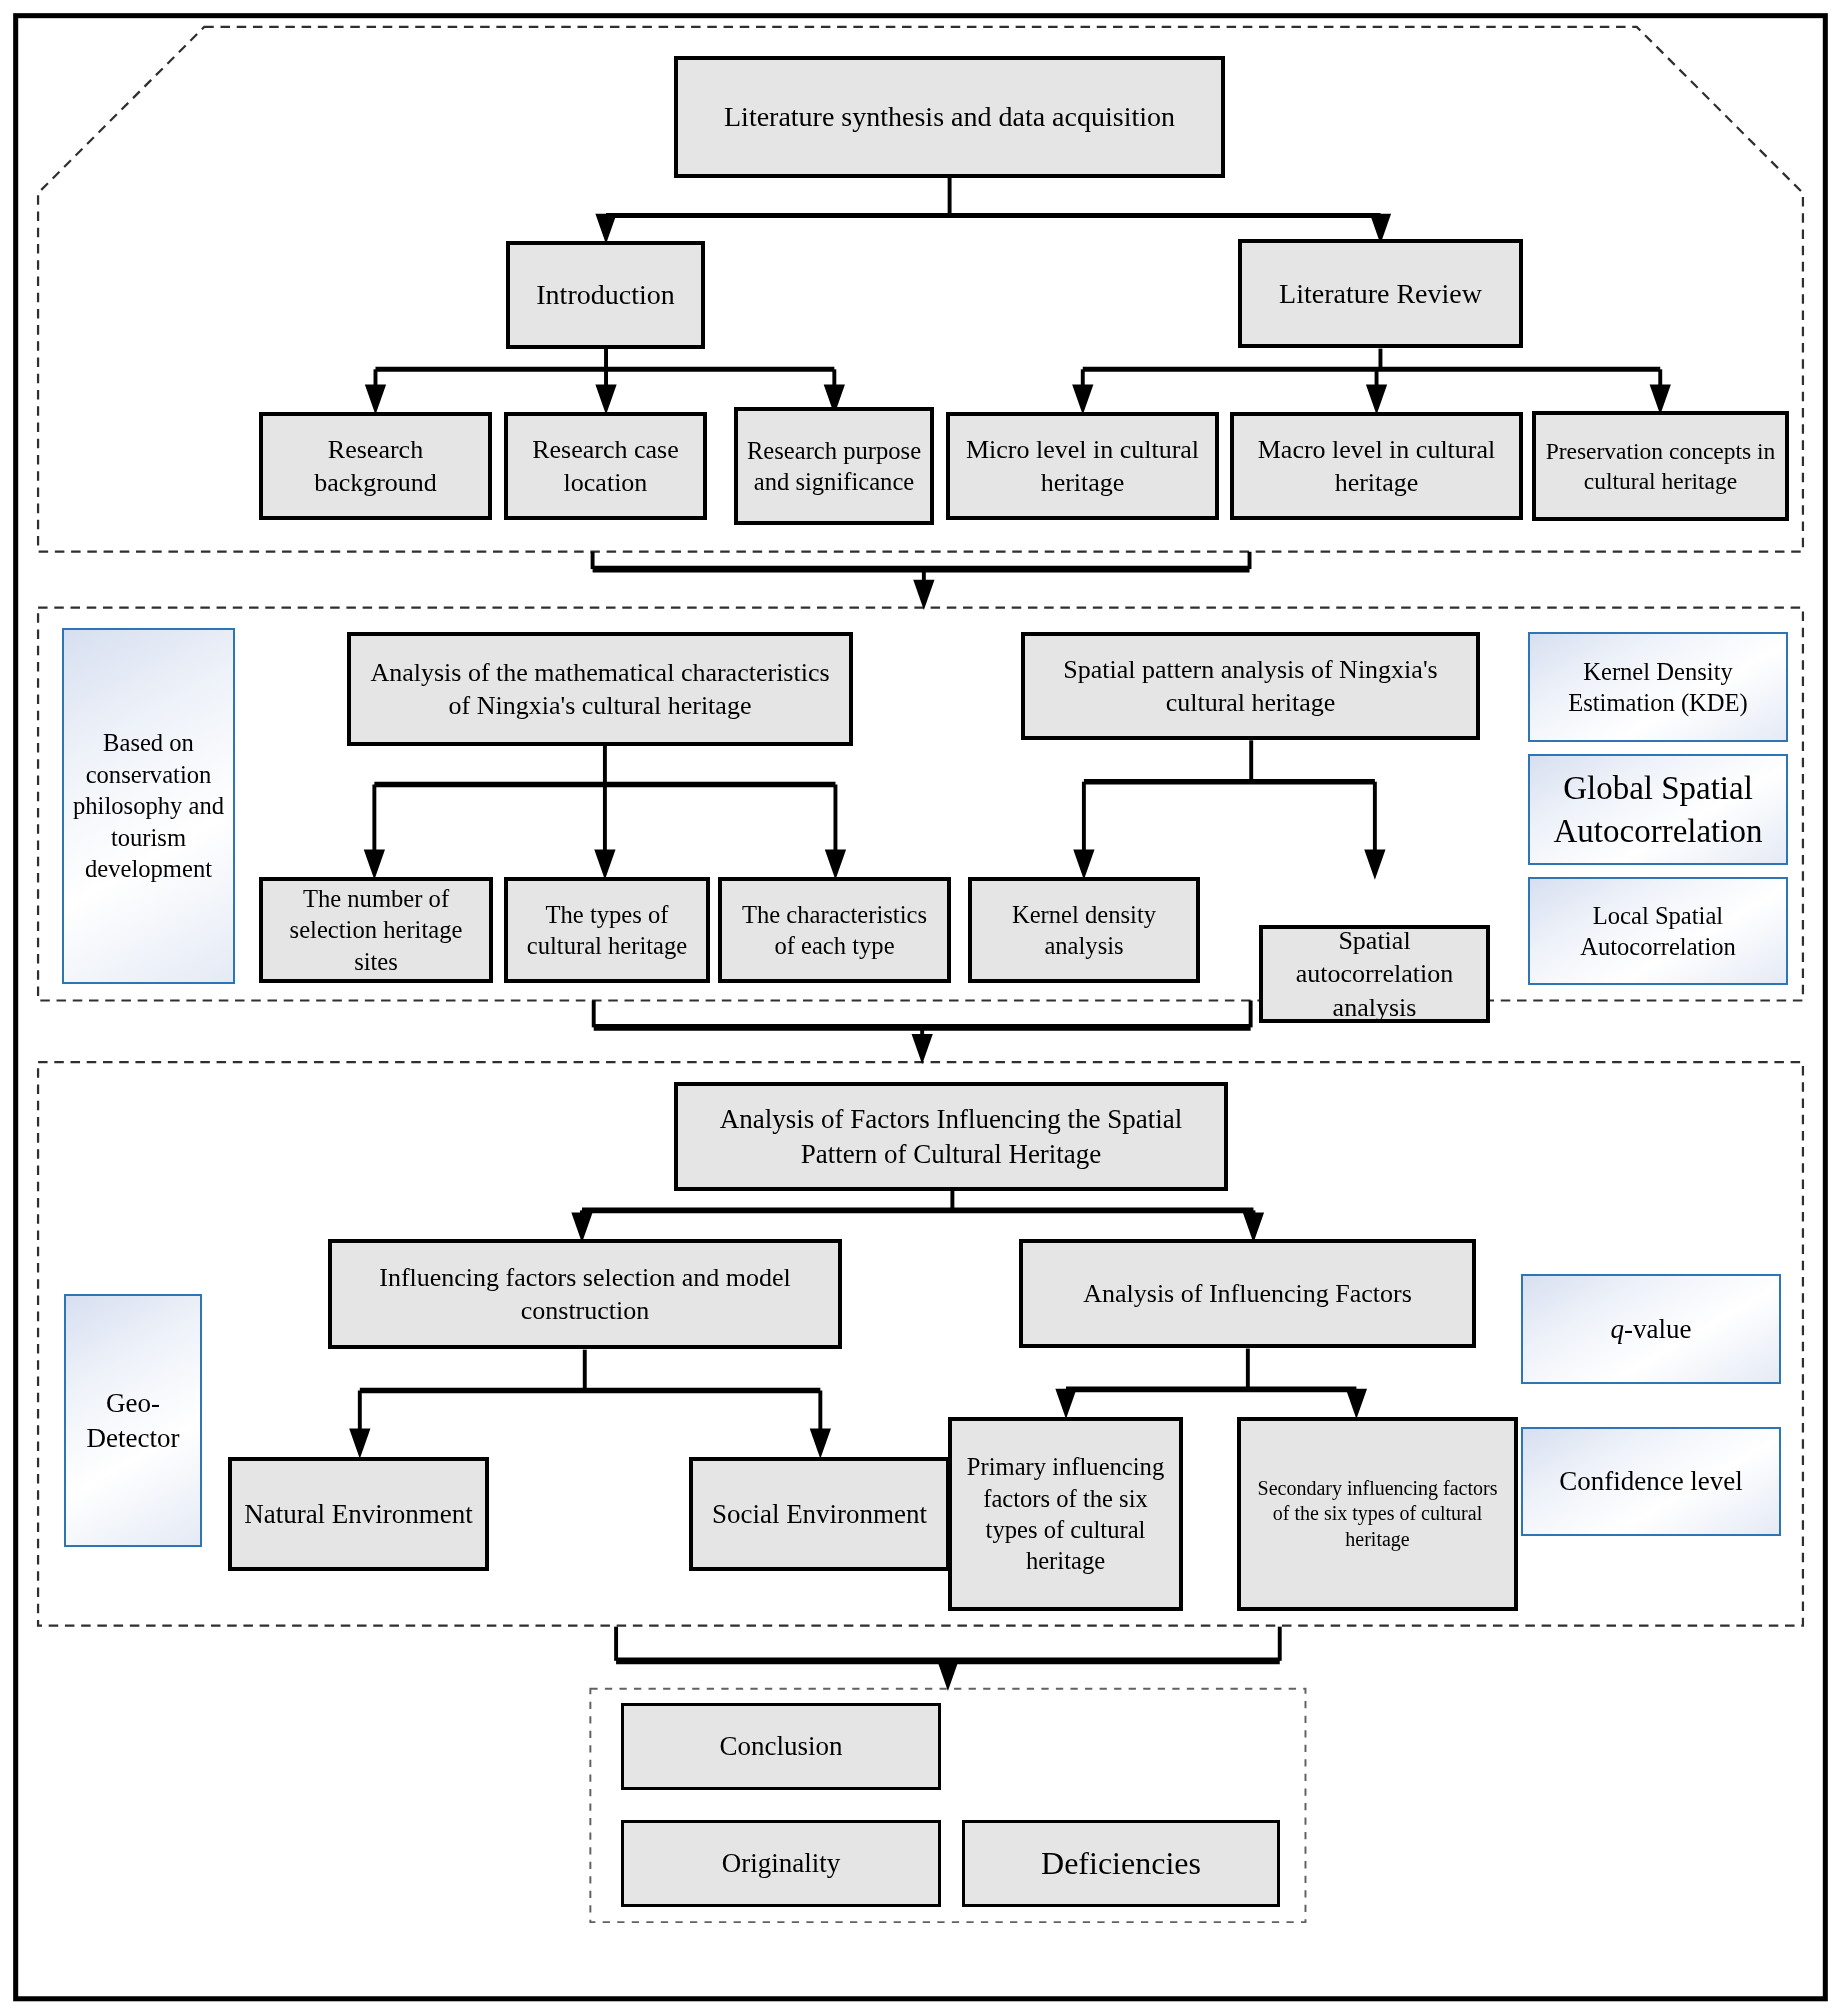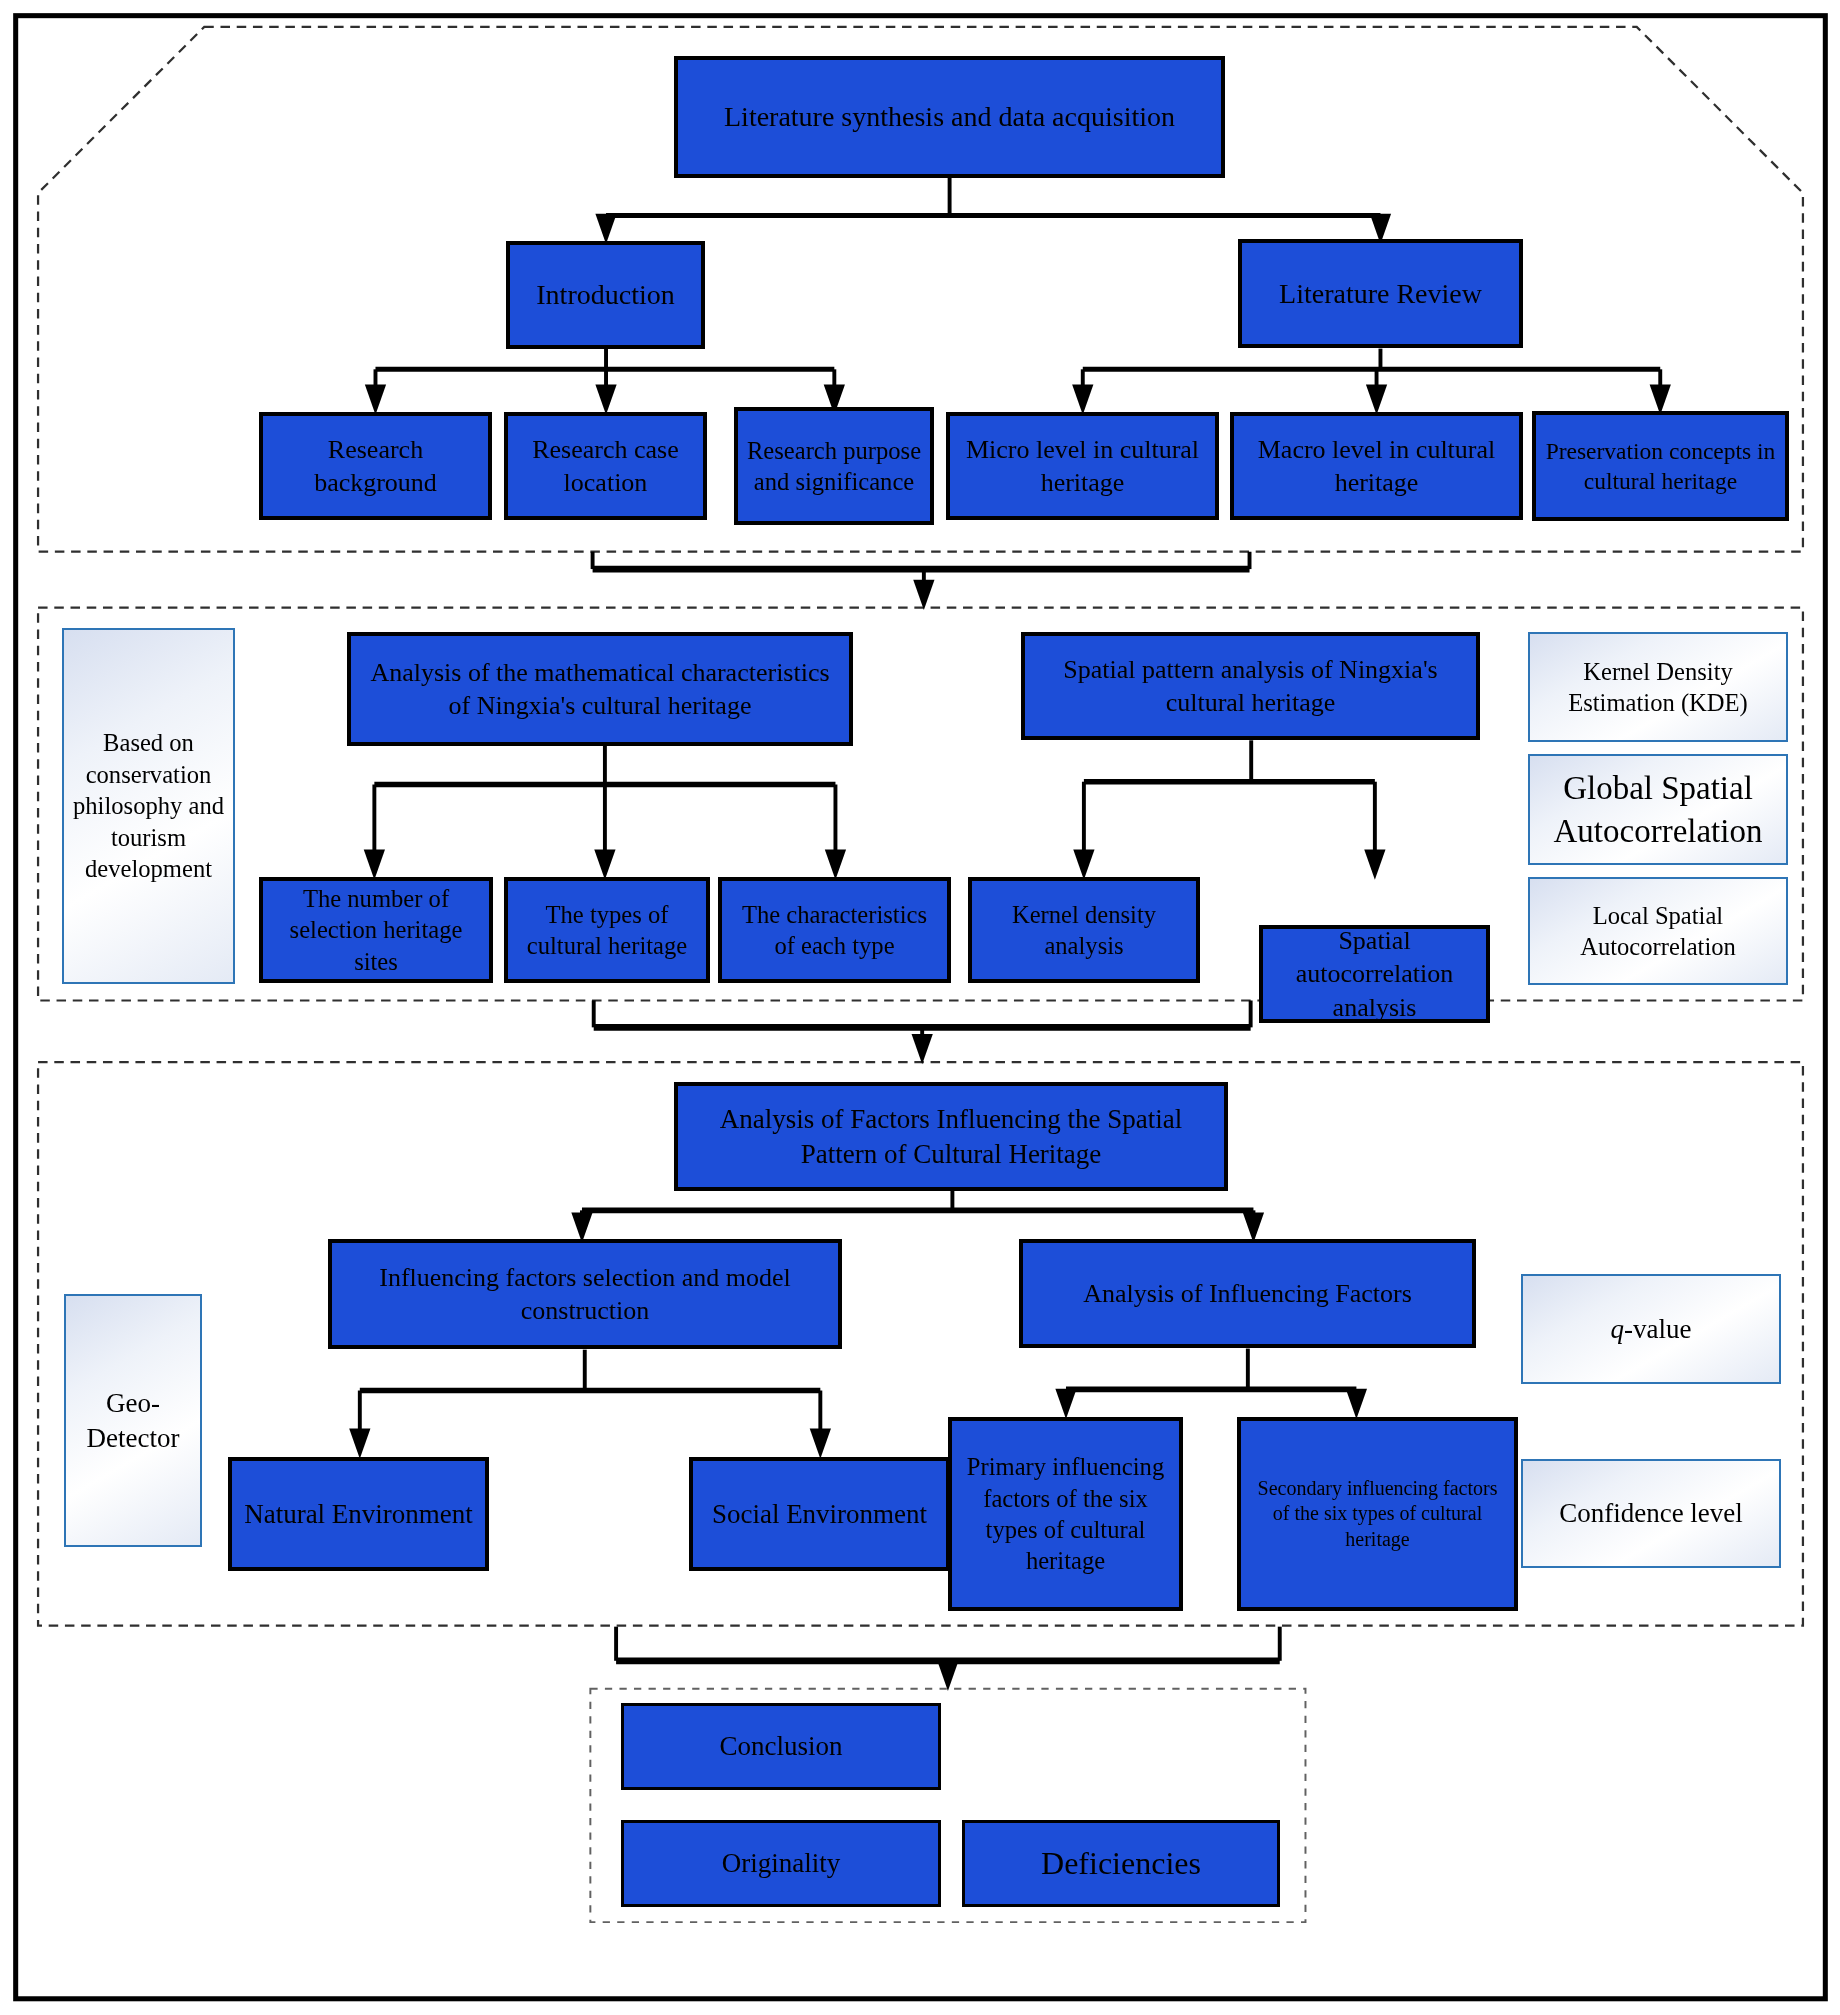--- a/index.html
+++ b/index.html
@@ -1,19 +1,19 @@
 <!DOCTYPE html>
 <html style="font-size:9px"><head>
 <meta charset="utf-8">
 <style>
   html,body{margin:0;padding:0;background:#ffffff;}
   body{width:1841px;height:2015px;position:relative;font-family:"Liberation Serif","DejaVu Serif",serif;color:#000;}
   #stage{position:absolute;left:0;top:0;width:1841px;height:2015px;}
   svg.layer{position:absolute;left:0;top:0;z-index:1;}
-  .box{position:absolute;z-index:2;background:#1d4ed8;border:4.5px solid #000;
+  .box{position:absolute;z-index:2;background:#e5e5e5;border:4.5px solid #000;
        display:flex;align-items:center;justify-content:center;text-align:center;
        line-height:1.28;padding:3.4px 6.7px;box-sizing:border-box;}
   .blue{border:2.8px solid #2E75B6;
         background:linear-gradient(150deg,#d7dff0 0%,#eef2f9 30%,#ffffff 62%,#e4eaf5 100%);}
   .pre{white-space:pre-line;}
   .ital{font-style:italic;}
 </style>
 </head>
 <body>
 
@@ -141,20 +141,20 @@
 <div class="box" style="left:328px;top:1239px;width:514px;height:110px;font-size:26px">Influencing factors selection and model construction</div>
 <div class="box" style="left:1019px;top:1239px;width:457px;height:109px;font-size:26px">Analysis of Influencing Factors</div>
 <div class="box" style="left:228px;top:1457px;width:261px;height:114px;font-size:27px">Natural Environment</div>
 <div class="box" style="left:689px;top:1457px;width:261px;height:114px;font-size:27px">Social Environment</div>
 <div class="box" style="left:948px;top:1417px;width:235px;height:194px;font-size:24.6px">Primary influencing factors of the six types of cultural heritage</div>
 <div class="box" style="left:1237px;top:1417px;width:281px;height:194px;font-size:20px">Secondary influencing factors of the six types of cultural heritage</div>
 <div class="box blue" style="left:1521px;top:1274px;width:260px;height:110px;font-size:27px">
       <span class="ital">q</span>
       <span>-value</span>
     </div>
-<div class="box blue" style="left:1521px;top:1459px;width:260px;height:109px;font-size:27px">Confidence level</div>
+<div class="box blue" style="left:1521px;top:1427px;width:260px;height:109px;font-size:27px">Confidence level</div>
 
 <div class="box" style="left:621px;top:1703px;width:320px;height:87px;font-size:27px;border-width:3.9px">Conclusion</div>
 <div class="box" style="left:621px;top:1820px;width:320px;height:87px;font-size:27px;border-width:3.9px">Originality</div>
 <div class="box" style="left:962px;top:1820px;width:318px;height:87px;font-size:32px;border-width:3.9px">Deficiencies</div>
 
 </div>
 
 
 </body></html>

